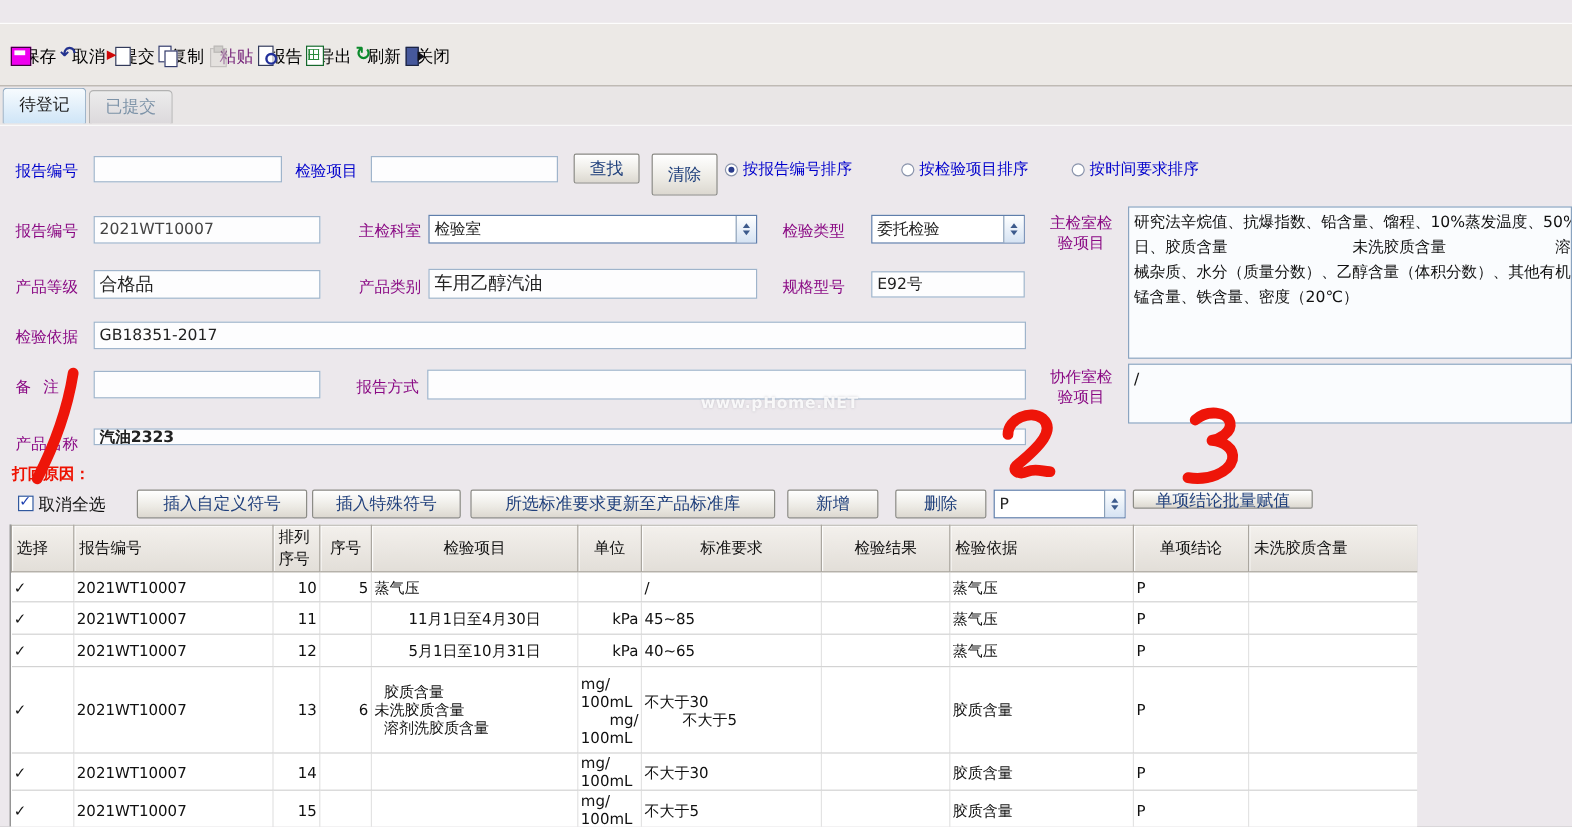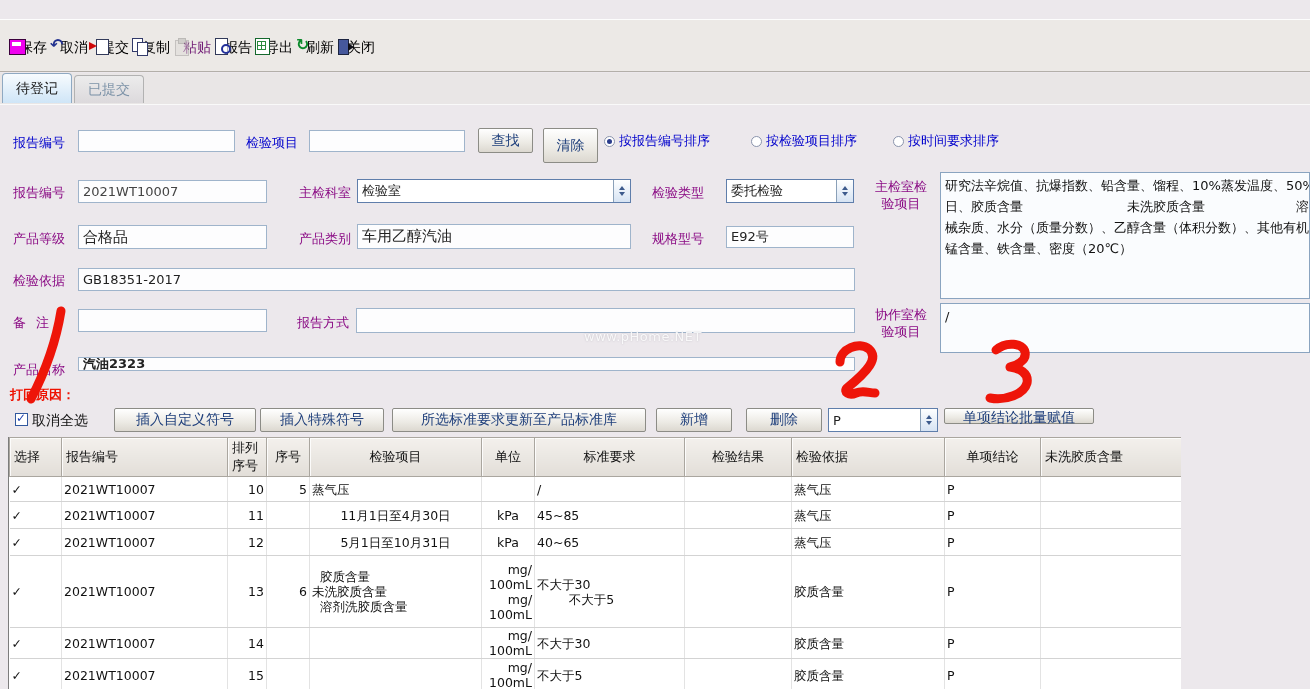--- a/index.html
+++ b/index.html
@@ -91,28 +91,28 @@
     box-shadow:inset 1px 1px 0 rgba(255,255,255,.85);font-weight:normal;font-size:13px;color:#111;
     white-space:pre-line;vertical-align:middle;padding:1px 4px;height:37px}
   .grid td{background:#fff;border-right:1px solid #e3e3e3;border-bottom:1px solid #d3d3d3;
     font-size:12.5px;color:#111;vertical-align:middle;padding:0 2px;overflow:hidden;line-height:15px}
   .grid .h-left{text-align:left}.grid .h-center{text-align:center}
   .c-check{text-align:left;padding-left:5px;font-style:italic;color:#222}
   .c-report_no{text-align:left;padding-left:7px}
   .c-order_no{text-align:right;padding-right:9px}
   .c-seq{text-align:right;padding-right:1px}
   .c-item{text-align:center;white-space:pre}
-  .c-unit{text-align:center;white-space:pre}
-  .c-unit.ml{text-align:right;padding-left:2px}
+  .c-unit{text-align:right;white-space:pre}
+  .c-unit.ml{text-align:left;padding-left:2px}
   .c-req{text-align:left;padding-left:4px;white-space:pre}
   .c-basis{text-align:left;padding-left:7px}
   .c-conclusion{text-align:left;padding-left:11px}
 
   
-  .watermark{position:absolute;left:584px;top:329px;font-size:13px;font-weight:normal;letter-spacing:.5px;
+  .watermark{position:absolute;left:584px;top:329px;font-size:13px;font-weight:bold;letter-spacing:.5px;
     color:rgba(255,255,255,.85);text-shadow:0 0 2px rgba(140,140,150,.45);z-index:5}
   svg.marks{position:absolute;left:0;top:0;z-index:60;pointer-events:none}
 </style>
 </head>
 <body>
 
 <div id="app">
 
 
   <div class="toolbar">

